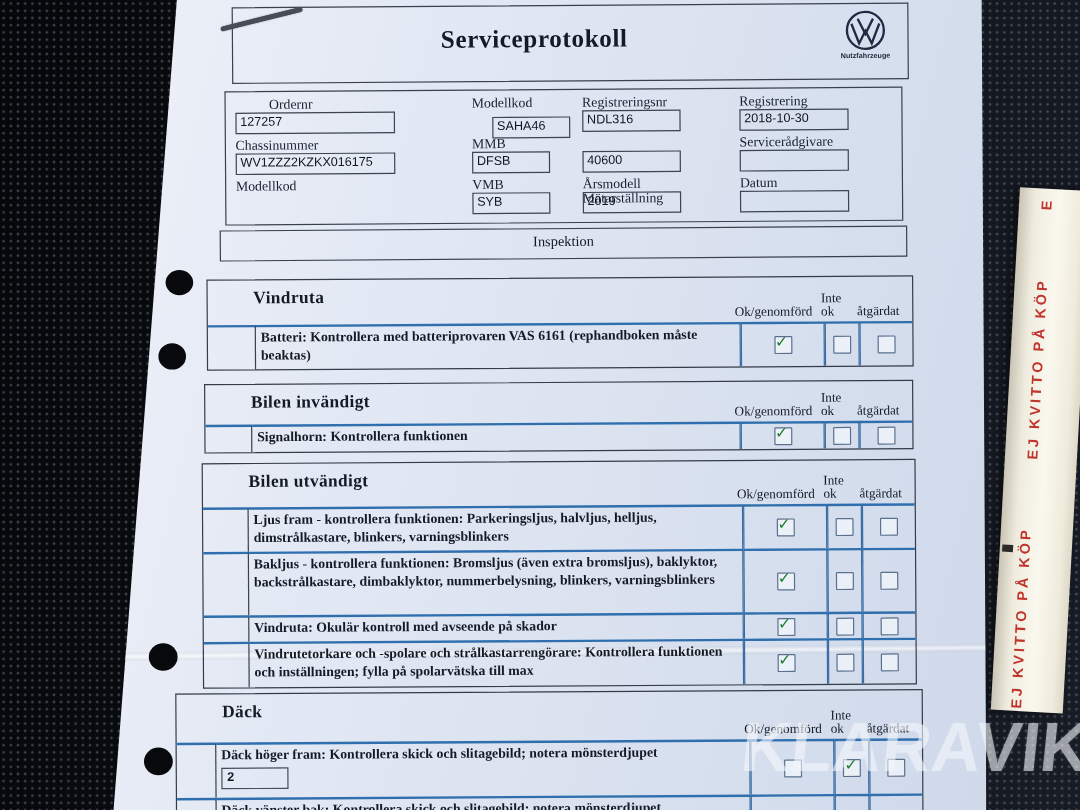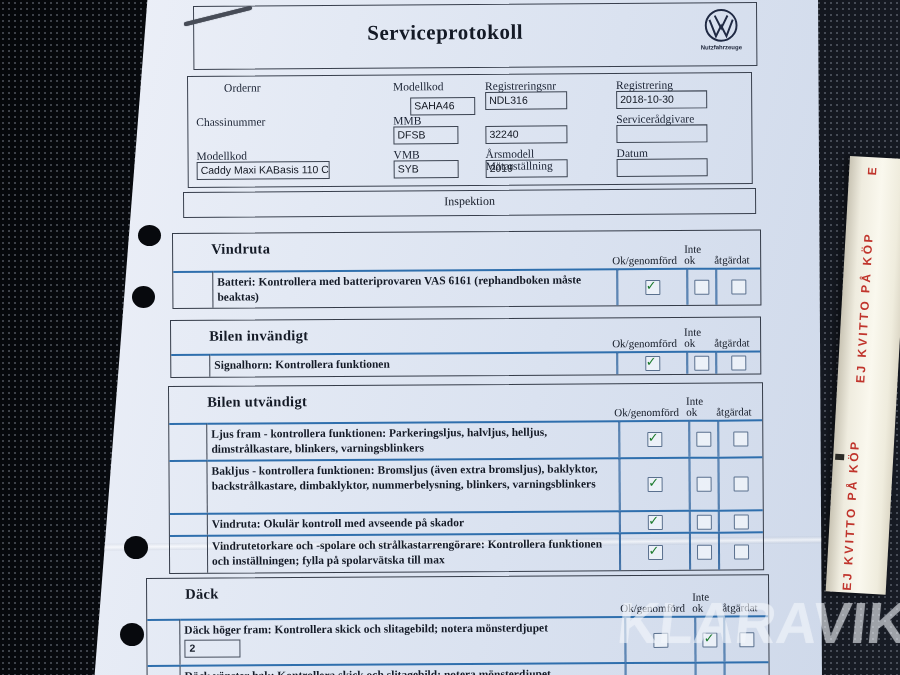--- a/index.html
+++ b/index.html
@@ -95,33 +95,34 @@
           <path d="M15.5 11 L24 28 L32.5 11" fill="none" stroke="#202a44" stroke-width="2.6" stroke-linejoin="miter"></path>
           <path d="M8.5 16.5 L17 38.5 L24 24.5 L31 38.5 L39.5 16.5" fill="none" stroke="#202a44" stroke-width="2.6" stroke-linejoin="miter"></path>
         </svg>
         <div class="brand-sub">Nutzfahrzeuge</div>
       </div>
     </div>
     <div class="pen-mark"></div>
 
     <div class="box info-box" id="info-box">
         <div class="if-label" style="left: 8px; top: 5px; padding-left: 28px;">Ordernr</div>
+        <div class="if-box" style="left: 8px; top: 17px; width: 128px;">127257</div>
         <div class="if-label" style="left: 8px; top: 39px;">Chassinummer</div>
+        <div class="if-box" style="left: 8px; top: 51px; width: 128px;">WV1ZZZ2KZKX016175</div>
         <div class="if-label" style="left: 8px; top: 73px;">Modellkod</div>
-        <div class="if-box" style="left: 8px; top: 85px; width: 128px;">Caddy Maxi KABasis 110 C</div>
         <div class="if-label" style="left: 205px; top: 5px;">Modellkod</div>
         <div class="if-box" style="left: 205px; top: 22px; width: 60px; margin-left: 17px;">SAHA46</div>
         <div class="if-label" style="left: 205px; top: 39px;">MMB</div>
         <div class="if-box" style="left: 205px; top: 51px; width: 60px;">DFSB</div>
         <div class="if-label" style="left: 205px; top: 73px;">VMB</div>
         <div class="if-box" style="left: 205px; top: 85px; width: 60px;">SYB</div>
         <div class="if-label" style="left: 297px; top: 5px;">Registreringsnr</div>
         <div class="if-box" style="left: 297px; top: 17px; width: 77px;">NDL316</div>
         <div class="if-label" style="left: 297px; top: 39px; margin-top: 46px;">Mätarställning</div>
-        <div class="if-box" style="left: 297px; top: 51px; width: 77px;">32240</div>
+        <div class="if-box" style="left: 297px; top: 51px; width: 77px;">40600</div>
         <div class="if-label" style="left: 297px; top: 73px;">Årsmodell</div>
         <div class="if-box" style="left: 297px; top: 85px; width: 77px;">2019</div>
         <div class="if-label" style="left: 428px; top: 5px;">Registrering</div>
         <div class="if-box" style="left: 428px; top: 17px; width: 86px;">2018-10-30</div>
         <div class="if-label" style="left: 428px; top: 39px;">Servicerådgivare</div>
         <div class="if-box" style="left: 428px; top: 51px; width: 86px;"></div>
         <div class="if-label" style="left: 428px; top: 73px;">Datum</div>
         <div class="if-box" style="left: 428px; top: 85px; width: 86px;"></div>
       </div>
 

